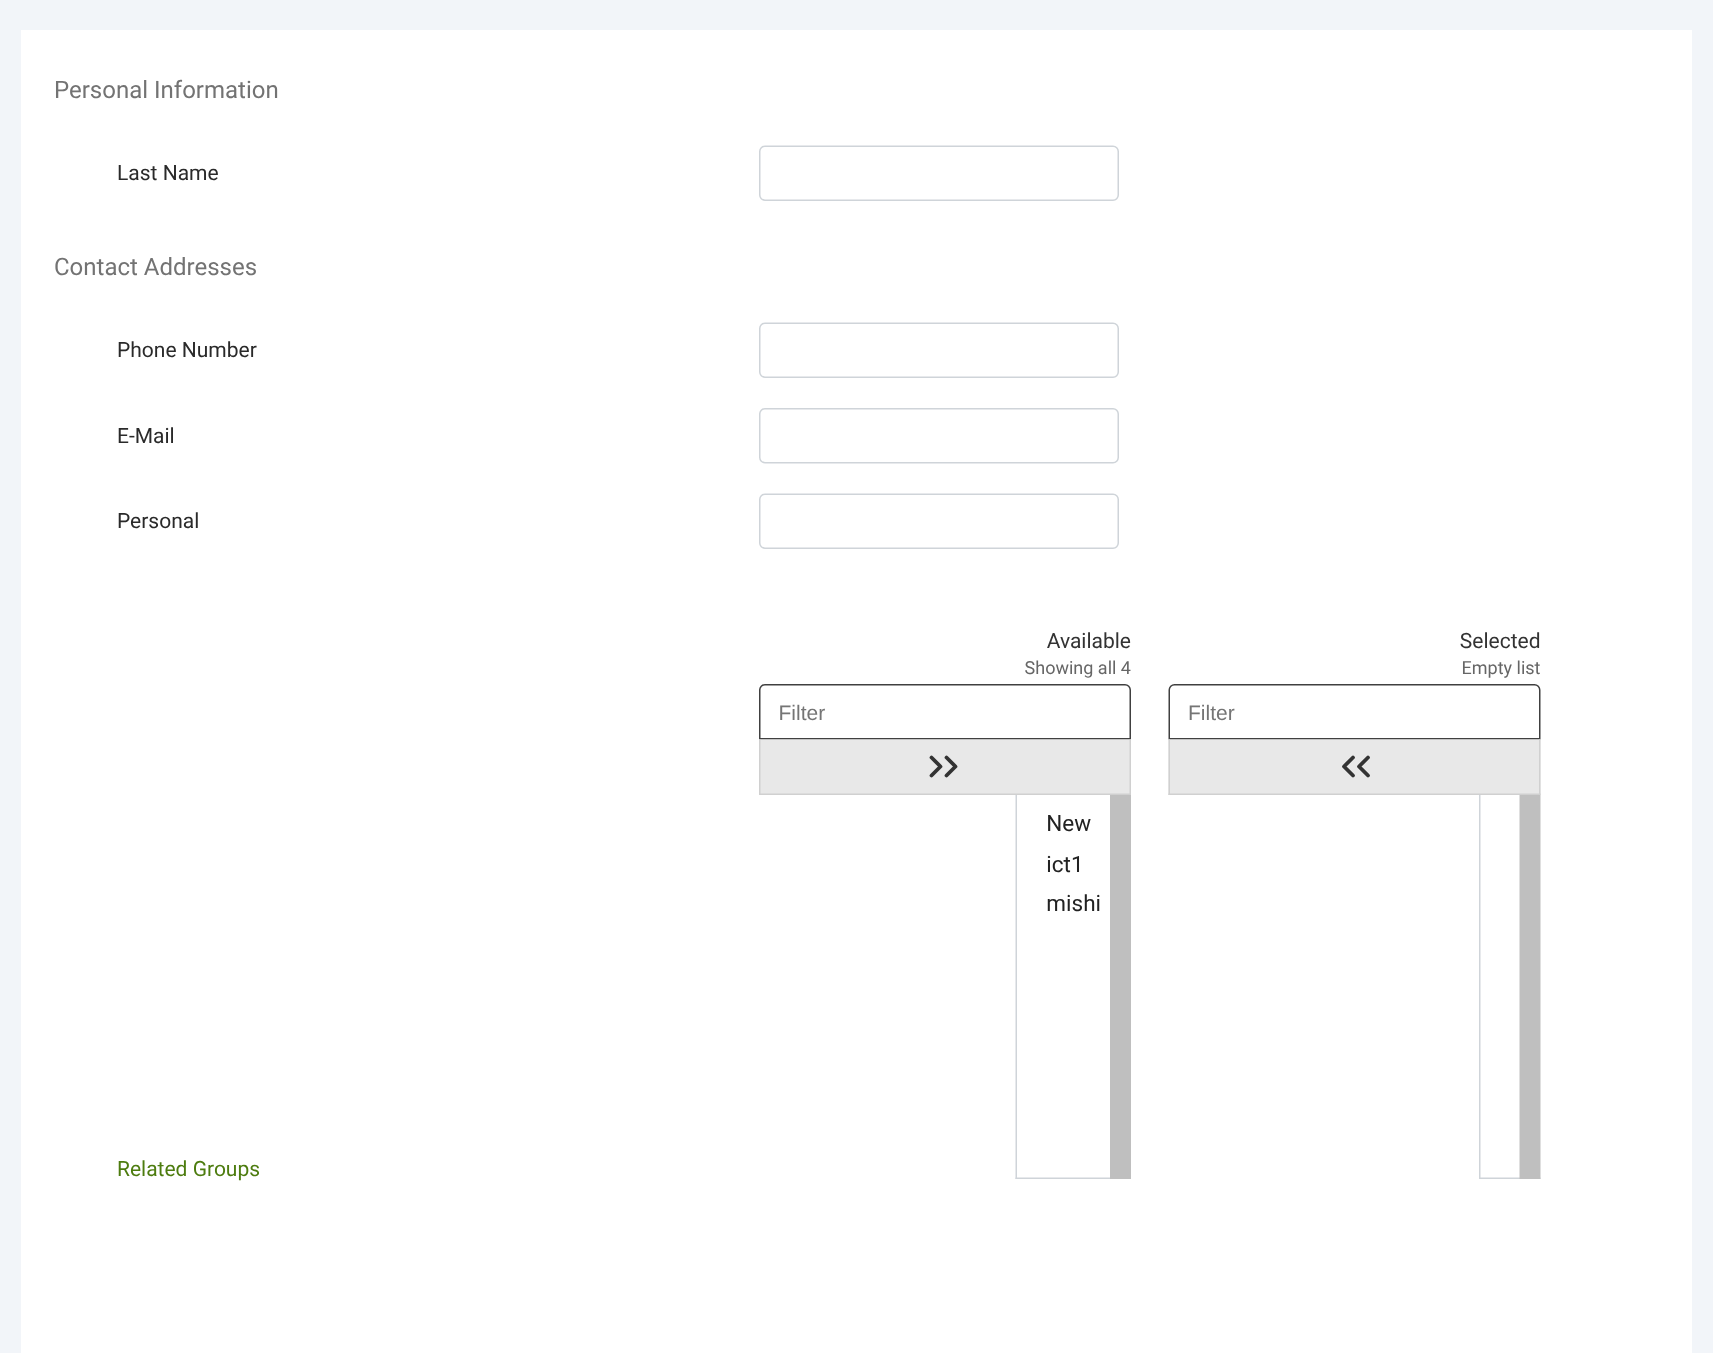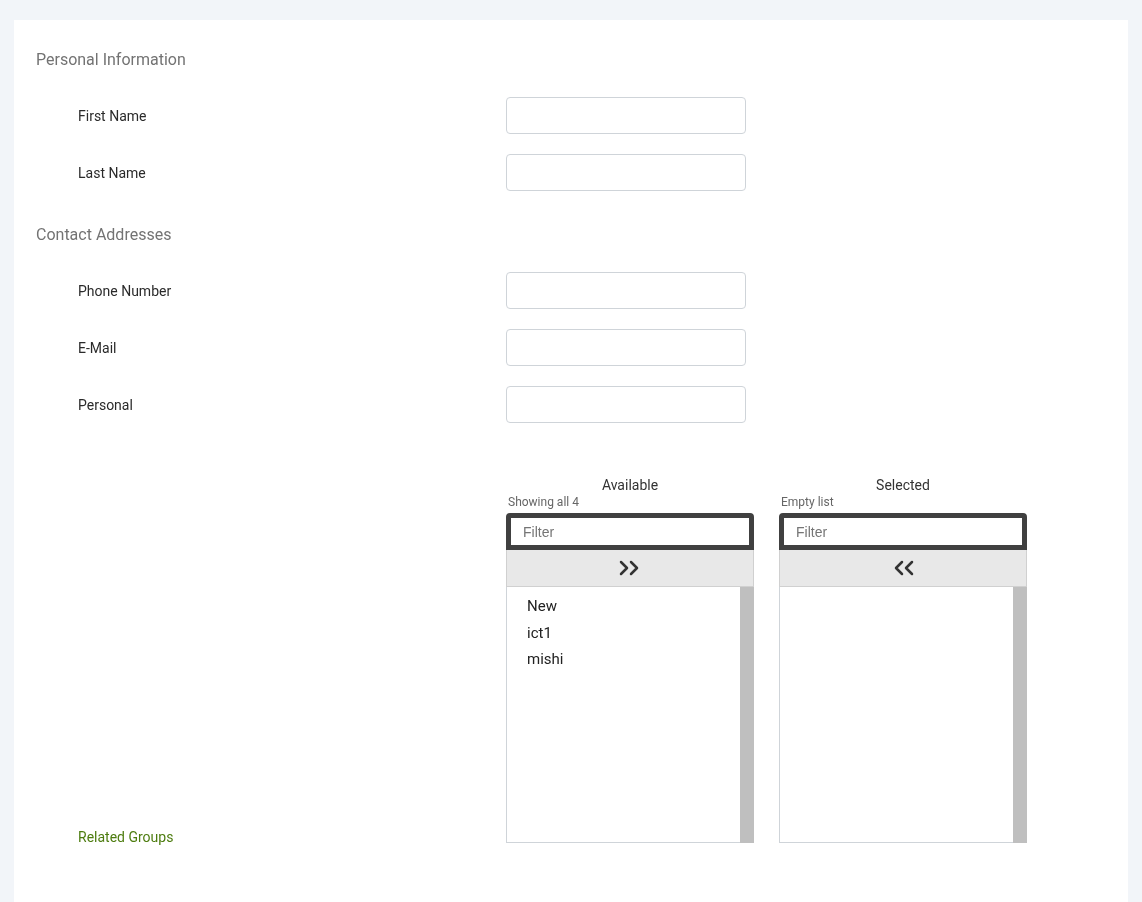--- a/index.html
+++ b/index.html
@@ -66,37 +66,38 @@
       margin-top: 352px;
     }
     .dual-list-container {
       display: flex;
       gap: 25px;
     }
     .list-panel {
       width: 248px;
       display: flex;
       flex-direction: column;
+      align-items: flex-end;
     }
     .list-title {
       text-align: center;
       font-size: 14px;
       color: #333;
       margin-bottom: 2px;
     }
     .list-status {
       font-size: 12px;
       color: #666;
       margin-bottom: 4px;
       padding-left: 2px;
     }
     .filter-input {
       width: 100%;
       height: 37px;
-      border: 5px solid #404040;
+      border: 1px solid #404040;
       border-radius: 4px 4px 0 0;
       padding: 0 12px;
       font-size: 14px;
       background: #ffffff;
     }
     .move-button {
       width: 100%;
       height: 37px;
       background: #e8e8e8;
       border: 1px solid #d0d0d0;
@@ -139,24 +140,20 @@
       line-height: 1.5;
     }
   </style>
 </head>
 <body>
 
 <div class="page-container">
 
   <div class="section-header">Personal Information</div>
 
-  <div class="form-row">
-    <div class="form-label">First Name</div>
-    <input type="text" class="form-input" value="" style="">
-  </div>
 
   <div class="form-row">
     <div class="form-label">Last Name</div>
     <input type="text" class="form-input" value="" style="">
   </div>
 
   <div class="section-spacer"></div>
 
   <div class="section-header">Contact Addresses</div>
 

